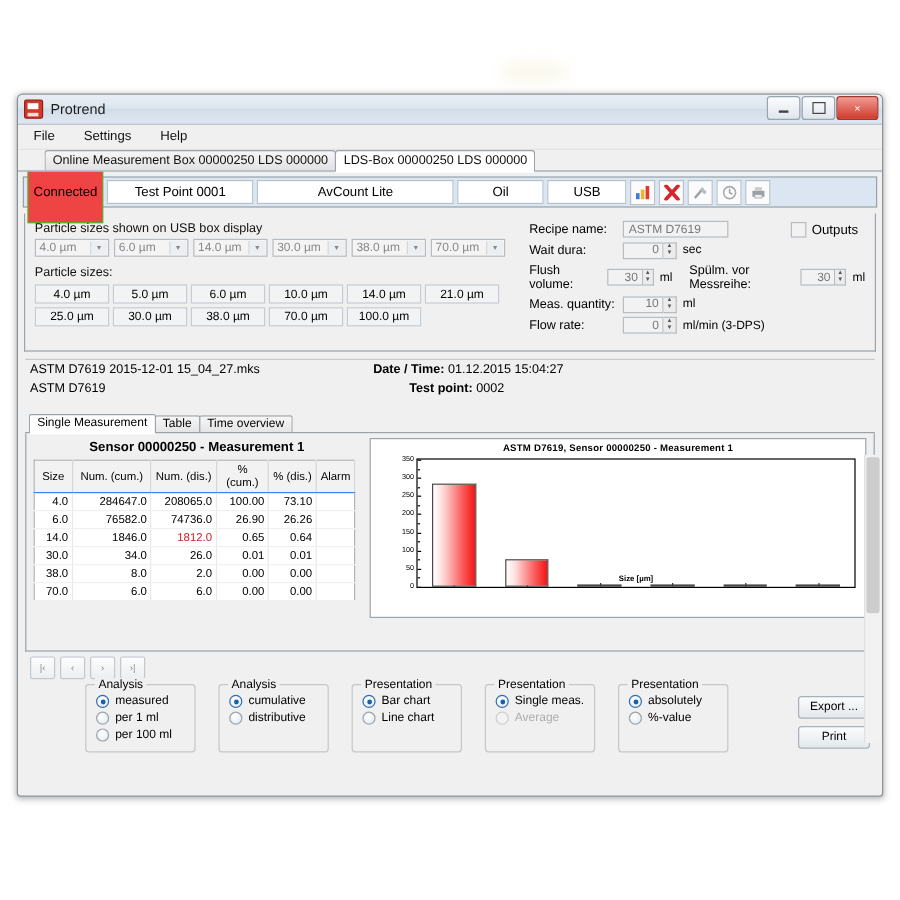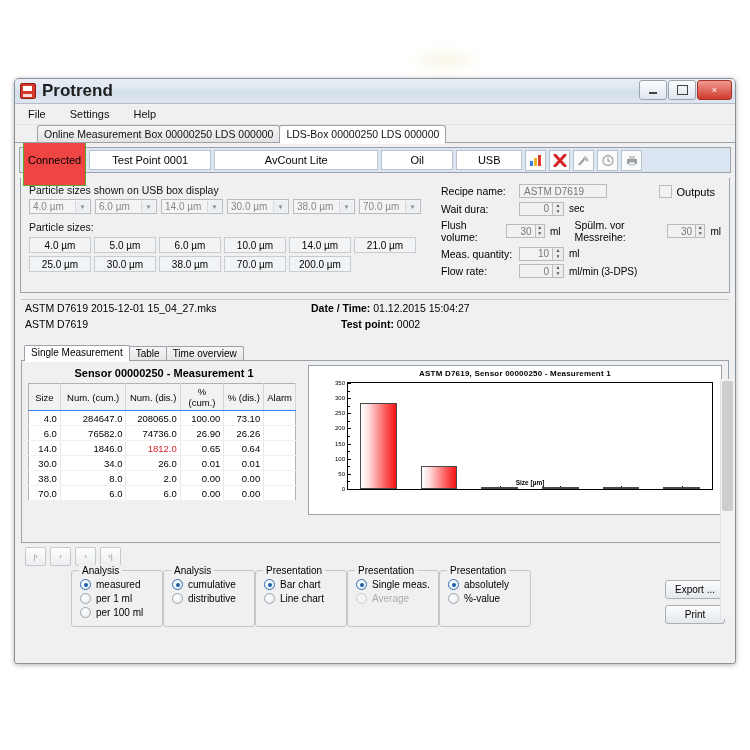--- a/index.html
+++ b/index.html
@@ -26,21 +26,21 @@
     background:linear-gradient(to bottom,#e9eef4 0%,#dde6ef 45%,#d2dde9 50%,#dee7f1 100%);
     border-bottom:1px solid #b3bcc6;
     display:flex;align-items:center;
     padding:0 2px 0 5px;
     position:relative;
   }
   .applogo{width:14px;height:14px;background:#d43a2a;border:1px solid #8d2018;border-radius:2px;
     position:relative;margin-right:6px;flex:0 0 auto;}
   .applogo:before{content:"";position:absolute;left:2px;top:2px;width:9px;height:5px;background:#fff;}
   .applogo:after{content:"";position:absolute;left:2px;bottom:1px;width:9px;height:3px;background:#f7d9d6;}
-  .wintitle{font-size:17px;color:#1d1d1d;font-weight:bold;}
+  .wintitle{font-size:12px;color:#1d1d1d;}
   .wbtns{position:absolute;right:3px;top:1px;display:flex;gap:1px;}
   .wbtn{width:26px;height:18px;border:1px solid #9aa4ae;border-radius:3px;
     background:linear-gradient(to bottom,#fbfdff,#dfe6ee);display:flex;align-items:center;justify-content:center;
     font-size:9px;color:#333;}
   .wbtn.close{background:linear-gradient(to bottom,#f19a92,#cf3a2b);border-color:#a33427;color:#fff;width:33px;}
   .wbtn .gl{display:block;}
   .min-gl{width:8px;height:2px;background:#444;margin-top:6px;}
   .max-gl{width:9px;height:8px;border:1.5px solid #444;}
   
   .menubar{height:20px;background:#f0f0f0;display:flex;align-items:center;padding-left:10px;gap:18px;
@@ -151,21 +151,21 @@
   .xtickmark{position:absolute;bottom:0;width:1px;height:3px;background:#000;}
   .xlab{position:absolute;left:0;right:0;bottom:3px;text-align:center;font-size:6.5px;font-weight:bold;}
   .bar{position:absolute;bottom:0;background:linear-gradient(to right,#ffffff 0%,#fdd 22%,#fb5555 72%,#f41414 100%);
     border:1px solid #4a4a4a;box-sizing:border-box;}
   
   .navrow{margin:4px 0 0 10px;display:flex;gap:4px;}
   .navbtn{width:19px;height:17px;border:1px solid #c2c8ce;background:linear-gradient(to bottom,#fdfdfd,#eceef0);
     display:flex;align-items:center;justify-content:center;font-size:8px;color:#8a8f94;border-radius:2px;}
   
   .optwrap{margin:4px 6px 0 6px;display:flex;align-items:flex-start;}
-  .optgroups{margin-left:50px;display:flex;gap:0;}
+  .optgroups{margin-left:50px;display:flex;gap:19px;}
   .grp{border:1px solid #c6c6c6;border-radius:3px;padding:8px 8px 5px 8px;position:relative;min-width:74px;}
   .grp>.cap{position:absolute;top:-6px;left:7px;background:#f0f0f0;padding:0 3px;font-size:10px;}
   .radio{display:flex;align-items:center;gap:5px;margin-bottom:3px;font-size:10px;}
   .rd{width:11px;height:11px;border-radius:50%;border:1px solid #9aa5af;
     background:radial-gradient(circle at 40% 35%,#ffffff,#e3e7ea);box-sizing:border-box;position:relative;}
   .rd.on{border-color:#2f6fb0;background:radial-gradient(circle at 40% 35%,#ffffff,#dfe9f4);}
   .rd.on:after{content:"";position:absolute;left:2.5px;top:2.5px;width:4px;height:4px;border-radius:50%;
     background:#1a5fa8;}
   .radio.dim{color:#adadad;}
   .radio.dim .rd{border-color:#cfcfcf;background:#f3f3f3;}
@@ -294,21 +294,21 @@
             <div class="sizecell">4.0 µm</div>
             <div class="sizecell">5.0 µm</div>
             <div class="sizecell">6.0 µm</div>
             <div class="sizecell">10.0 µm</div>
             <div class="sizecell">14.0 µm</div>
             <div class="sizecell">21.0 µm</div>
             <div class="sizecell">25.0 µm</div>
             <div class="sizecell">30.0 µm</div>
             <div class="sizecell">38.0 µm</div>
             <div class="sizecell">70.0 µm</div>
-            <div class="sizecell">200.0 µm</div>
+            <div class="sizecell">100.0 µm</div>
           </div>
         </div>
 
         <div class="rright">
           <div class="outputs">
             <span class="chk"></span>
             <span>Outputs</span>
           </div>
 
           <div class="frow">

